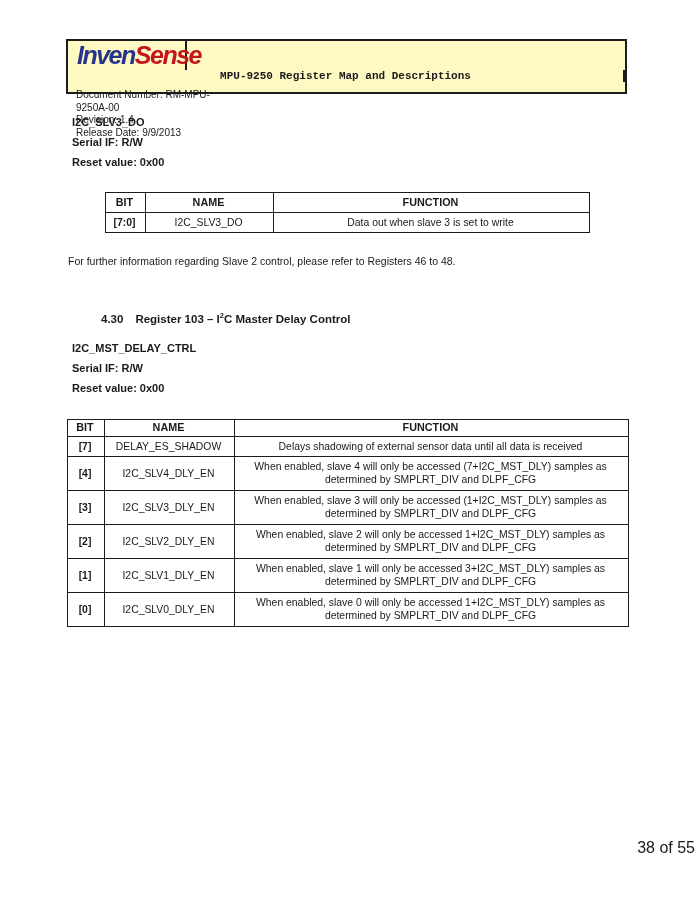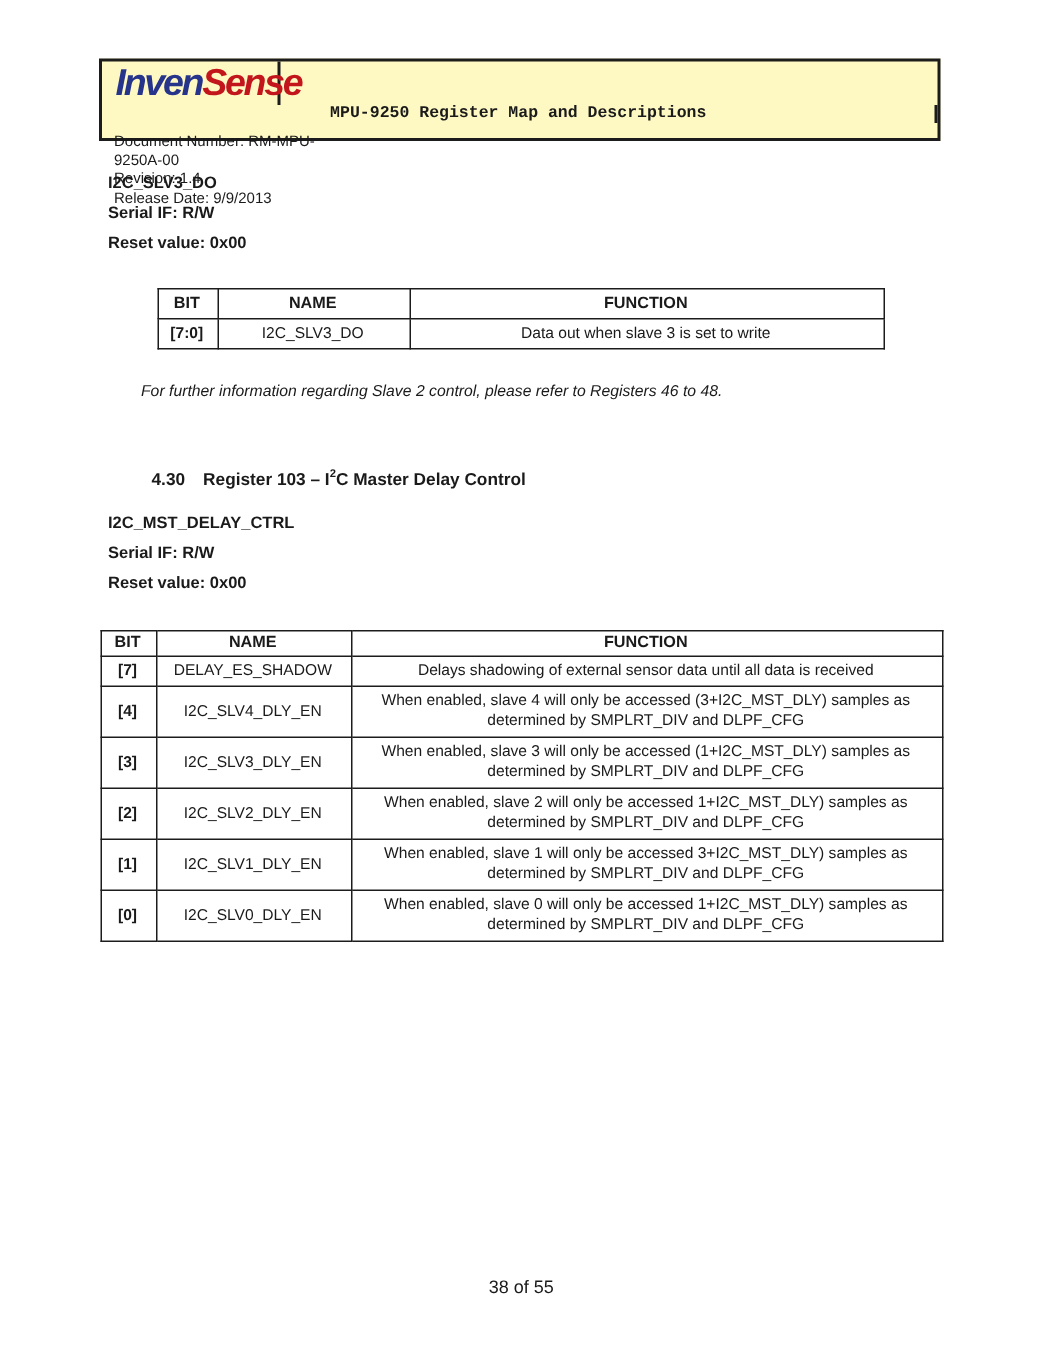--- a/index.html
+++ b/index.html
@@ -89,41 +89,39 @@
   #table1 tr { height: 20px; }
 
   #table2 { margin: 24px 0 0 67px; width: 561px; }
   #table2 tr.hrow  { height: 17px; }
   #table2 tr.r-sm  { height: 20px; }
   #table2 tr.r-sm2 { height: 19px; }
   #table2 tr.r-lg  { height: 34px; }
 
   
   #note {
-    margin: 22px 0 0 94px;
+    margin: 22px 0 0 68px;
     font-size: 10.5px;
     line-height: 13px;
-    font-style: italic;
   }
   #heading {
     margin: 43px 0 16px 101px;
     font-weight: bold;
     font-size: 11.5px;
   }
   #heading .num { margin-right: 12px; }
   #heading sup { font-size: 7.5px; }
 
   
   #footer {
     position: absolute;
     left: 0; right: 0;
     top: 839px;
-    text-align: center;
-    font-size: 12px;
-    margin-top: 12px;
+    text-align: right;
+    font-size: 16px;
   }
 </style>
 </head>
 <body>
 
 <div class="page">
 
   <div class="header-box">
     <div class="logo-cell">
       <span class="logo-text"><span class="logo-inven">Inven</span><span class="logo-sense">Sense</span></span>
@@ -185,21 +183,21 @@
       <th>FUNCTION</th>
     </tr>
     <tr class="r-sm">
       <td class="bit-cell">[7]</td>
       <td>DELAY_ES_SHADOW</td>
       <td>Delays shadowing of external sensor data until all data is received</td>
     </tr>
     <tr class="r-lg">
       <td class="bit-cell">[4]</td>
       <td>I2C_SLV4_DLY_EN</td>
-      <td>When enabled, slave 4 will only be accessed (3+I2C_MST_DLY) samples as determined by SMPLRT_DIV and DLPF_CFG</td>
+      <td>When enabled, slave 4 will only be accessed (7+I2C_MST_DLY) samples as determined by SMPLRT_DIV and DLPF_CFG</td>
     </tr>
     <tr class="r-lg">
       <td class="bit-cell">[3]</td>
       <td>I2C_SLV3_DLY_EN</td>
       <td>When enabled, slave 3 will only be accessed (1+I2C_MST_DLY) samples as determined by SMPLRT_DIV and DLPF_CFG</td>
     </tr>
     <tr class="r-lg">
       <td class="bit-cell">[2]</td>
       <td>I2C_SLV2_DLY_EN</td>
       <td>When enabled, slave 2 will only be accessed 1+I2C_MST_DLY) samples as determined by SMPLRT_DIV and DLPF_CFG</td>

